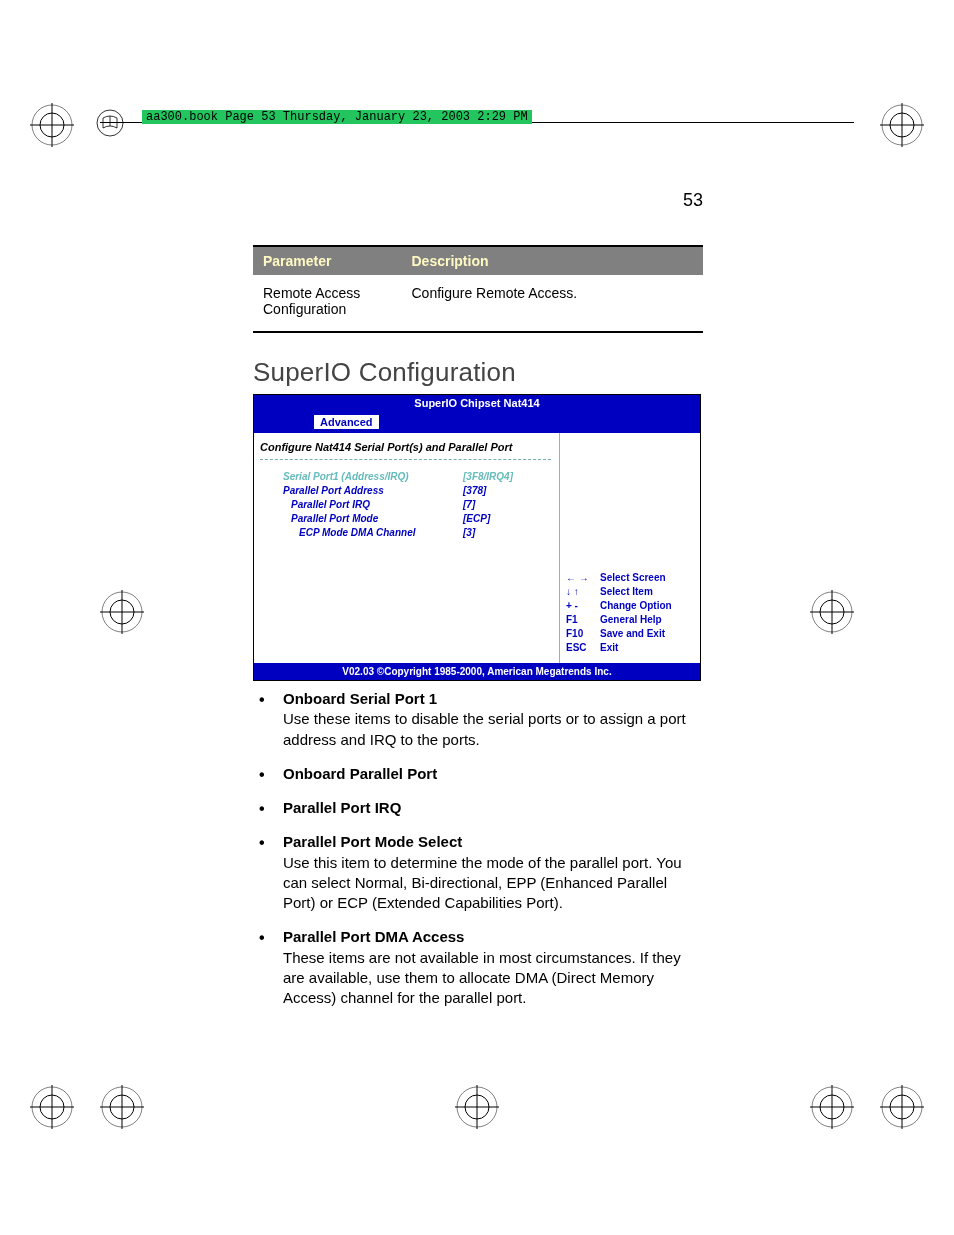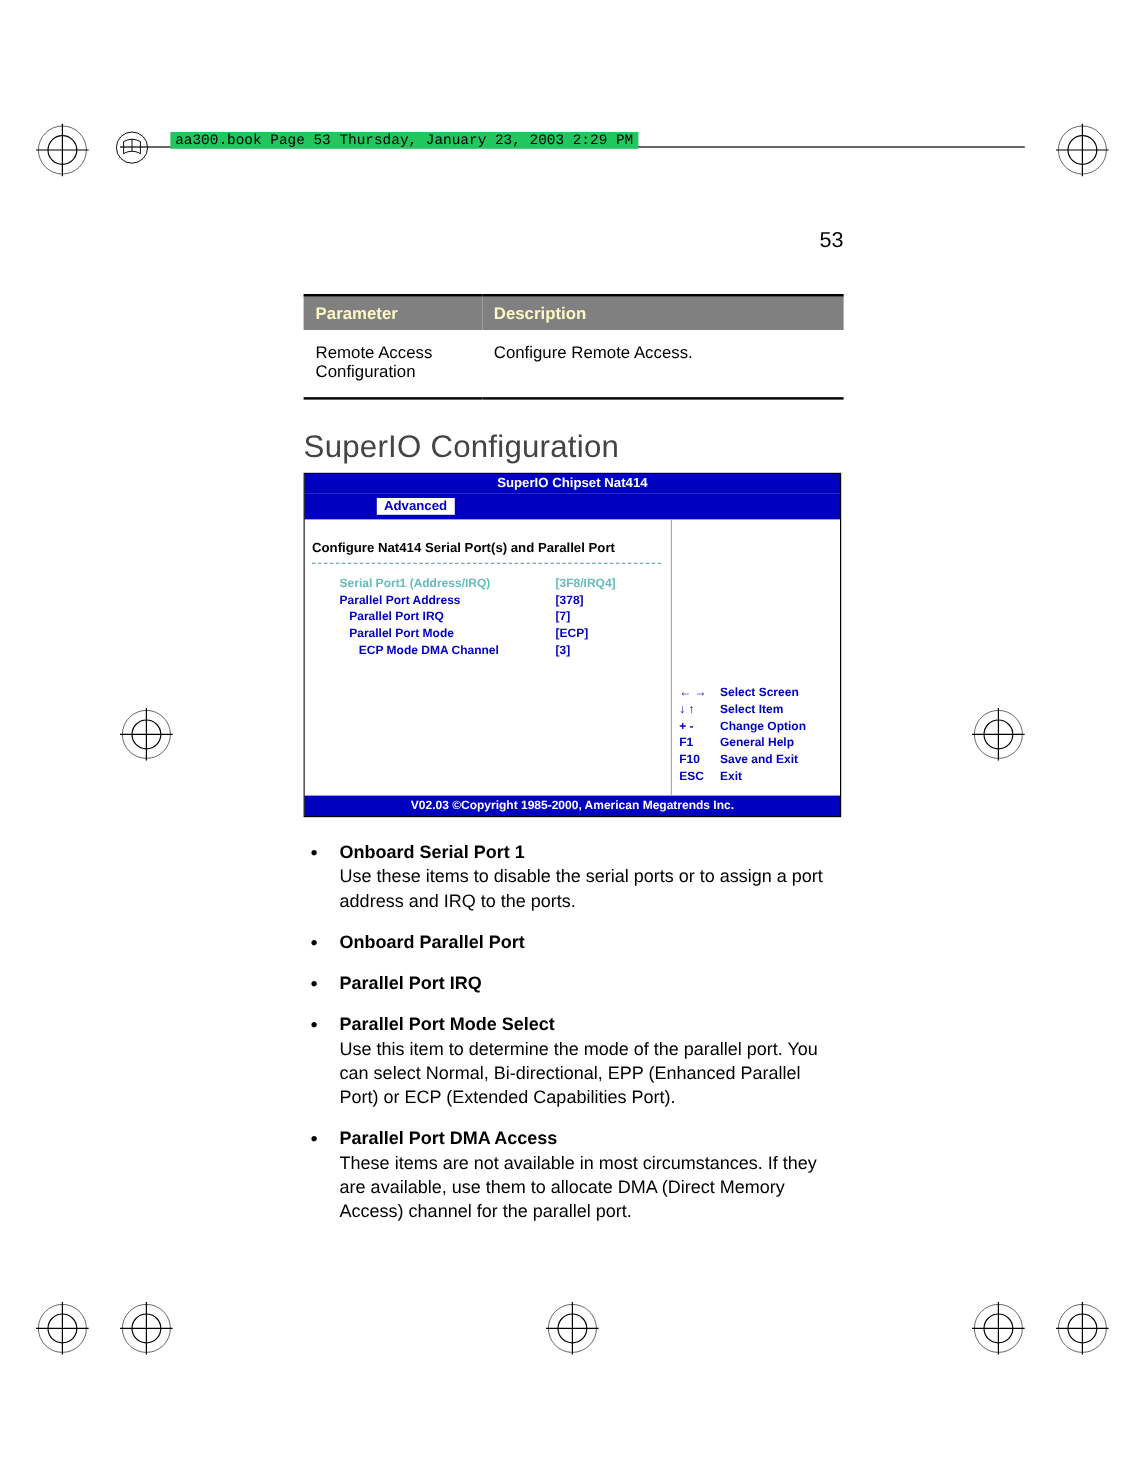--- a/index.html
+++ b/index.html
@@ -28,33 +28,33 @@
 
   
   h2.section { font-size: 26px; font-weight: normal; margin-top: 24px; color: #444; letter-spacing: 0.2px; }
 
   
   .bios { border: 1px solid #000; margin-top: 6px; width: 448px; font-family: Arial, sans-serif; font-size: 10px; font-weight: bold; }
   .bios-title { background: #0000c0; color: #fff; text-align: center; padding: 2px 0; font-size: 11px; }
   .bios-tabbar { background: #0000c0; padding: 4px 60px; }
   .bios-tab { display: inline-block; background: #fff; color: #0000c0; padding: 1px 6px; font-size: 11px; }
   .bios-body { display: flex; background: #fff; min-height: 230px; }
-  .bios-left { flex: 0 0 305px; padding: 18px 8px 8px 6px; color: #0000c0; position: relative; }
+  .bios-left { flex: 0 0 305px; padding: 8px 8px 8px 6px; color: #0000c0; position: relative; font-style: italic; }
   .bios-left-head { color: #000; font-weight: bold; margin-bottom: 2px; font-size: 11px; }
   .bios-hr { border: none; border-top: 1px dashed #7aa; margin: 6px 0 10px 0; }
   .bios-row { display: flex; line-height: 14px; margin-left: 23px; }
   .bios-row .lbl { flex: 0 0 180px; }
   .bios-row.sel .lbl, .bios-row.sel .val { color: #6bb; }
   .bios-right { flex: 1; border-left: 1px solid #aaa; padding: 8px 6px; color: #0000c0; display: flex; flex-direction: column; justify-content: flex-end; font-size: 10px; }
   .help-row { display: flex; line-height: 14px; }
   .help-row .k { flex: 0 0 34px; }
   .bios-footer { background: #0000c0; color: #fff; text-align: center; padding: 3px 0; font-size: 10px; }
 
   
-  ul.desc { list-style: none; margin-top: 20px; }
+  ul.desc { list-style: none; margin-top: 8px; }
   ul.desc > li { position: relative; padding-left: 30px; margin-bottom: 14px; font-size: 15px; line-height: 1.35; }
   ul.desc > li::before { content: "•"; position: absolute; left: 6px; top: 0; font-size: 16px; font-weight: bold; }
   ul.desc .bt { font-weight: bold; display: block; }
 
   
   .ind1 { padding-left: 8px; }
   .ind2 { padding-left: 16px; }
 </style>
 </head>
 <body>

